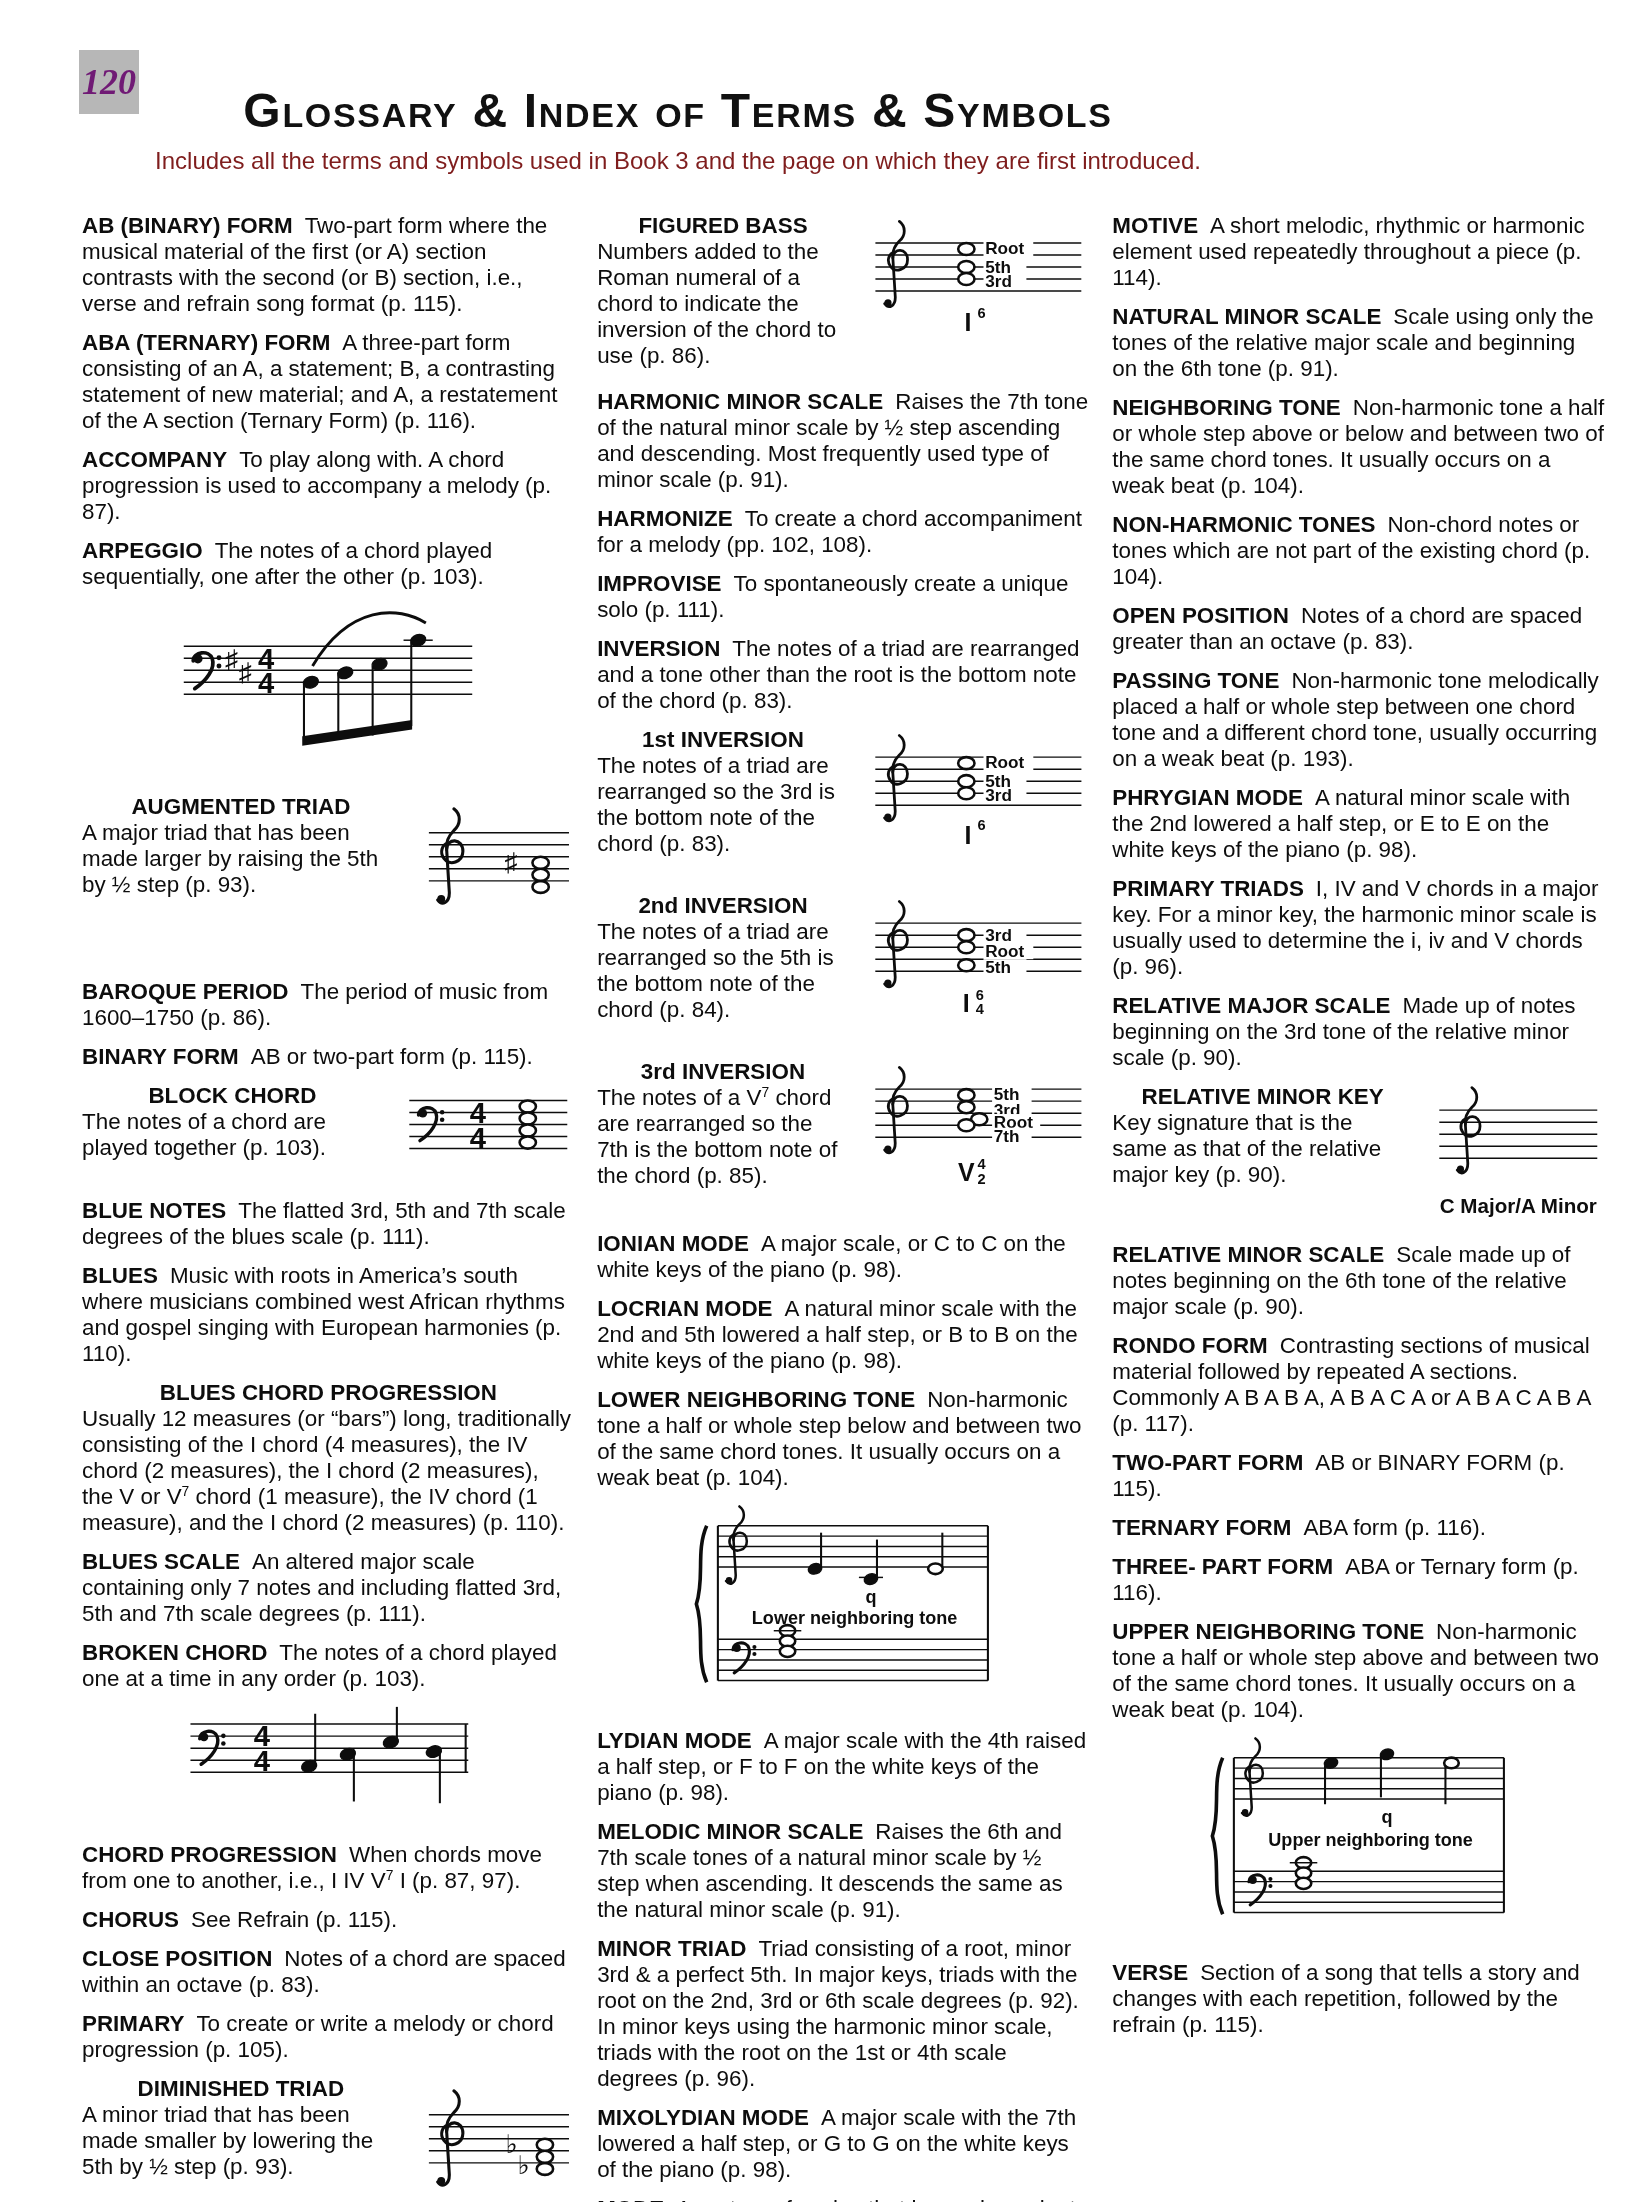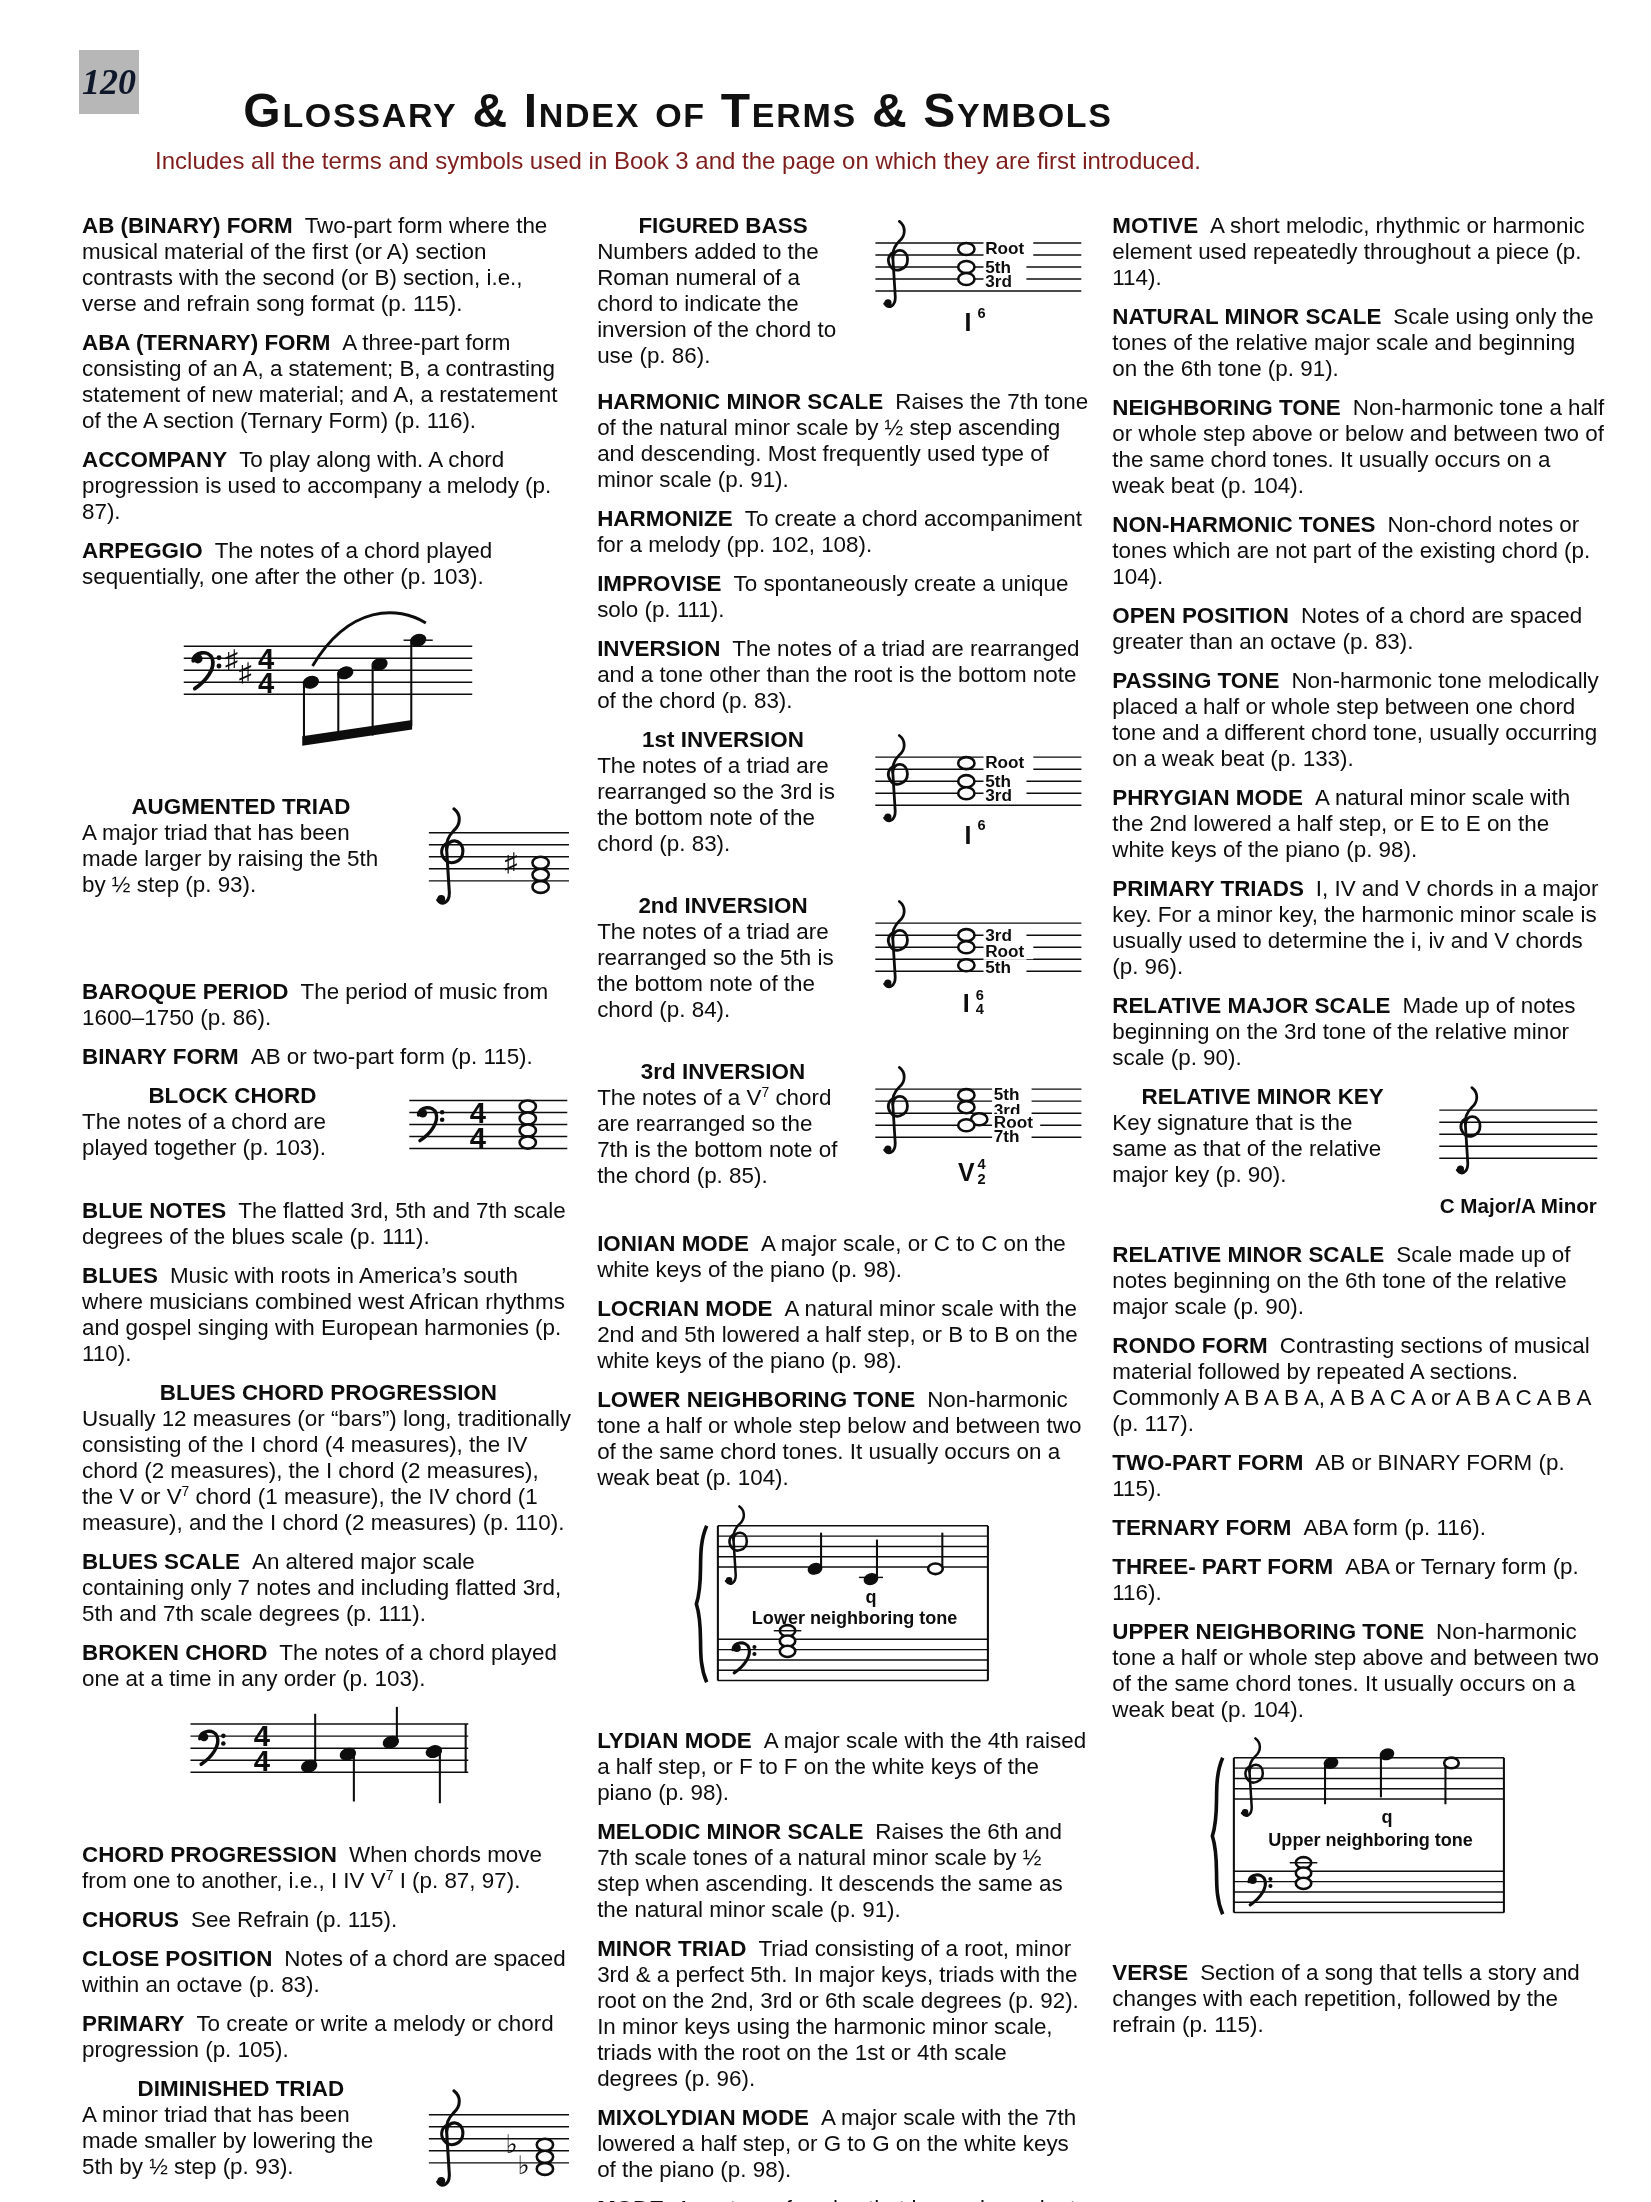--- a/index.html
+++ b/index.html
@@ -1,20 +1,20 @@
 <!DOCTYPE html>
 <html style="font-size:13.8px"><head>
 <meta charset="utf-8">
 <style>
   html,body{margin:0;padding:0;background:#ffffff;}
   body{width:1652px;height:2203px;position:relative;overflow:hidden;
        font-family:"Liberation Sans",sans-serif;color:#0d0d0d;}
   .badge{position:absolute;left:79px;top:50px;width:60px;height:64px;background:#b7b7b7;
          display:flex;align-items:center;justify-content:center;
-         font-style:italic;font-weight:700;font-size:36px;font-family:"Liberation Serif",serif;color:#0f172a;}
+         font-style:italic;font-weight:700;font-size:36px;font-family:"Liberation Serif",serif;color:#701a75;}
   .pagehead{position:absolute;left:0;top:83px;width:1356px;text-align:center;}
   .title{font-size:48px;font-weight:700;font-variant:small-caps;letter-spacing:1.7px;color:#111;}
   .subtitle{margin-top:8.6px;font-size:24px;font-weight:400;color:#7f1d1d;}
   .cols{position:absolute;left:82px;top:213px;width:1523px;display:flex;gap:22.4px;}
   .col{flex:1 1 0;}
   .entry{margin-bottom:13px;font-size:22.4px;line-height:26px;}
   .entry .term{font-weight:700;margin-right:12px;text-align:center;}
   .entry.stacked .term{display:block;margin-right:0;}
   .entry.row{display:flex;align-items:flex-start;gap:16px;}
   .entry.row .txt{flex:1 1 auto;}
@@ -432,21 +432,21 @@
       <span class="term">NON-HARMONIC TONES</span><span class="body rich">Non-chord notes or tones which are not part of the existing chord (p. 104).</span>
     </div>
   </div>
       <div class="entry">
     <div class="txt">
       <span class="term">OPEN POSITION</span><span class="body rich">Notes of a chord are spaced greater than an octave (p. 83).</span>
     </div>
   </div>
       <div class="entry">
     <div class="txt">
-      <span class="term">PASSING TONE</span><span class="body rich">Non-harmonic tone melodically placed a half or whole step between one chord tone and a different chord tone, usually occurring on a weak beat (p. 133).</span>
+      <span class="term">PASSING TONE</span><span class="body rich">Non-harmonic tone melodically placed a half or whole step between one chord tone and a different chord tone, usually occurring on a weak beat (p. 193).</span>
     </div>
   </div>
       <div class="entry">
     <div class="txt">
       <span class="term">PHRYGIAN MODE</span><span class="body rich">A natural minor scale with the 2nd lowered a half step, or E to E on the white keys of the piano (p. 98).</span>
     </div>
   </div>
       <div class="entry">
     <div class="txt">
       <span class="term">PRIMARY TRIADS</span><span class="body rich">I, IV and V chords in a major key.  For a minor key, the harmonic minor scale is usually used to determine the i, iv and V chords (p. 96).</span>

